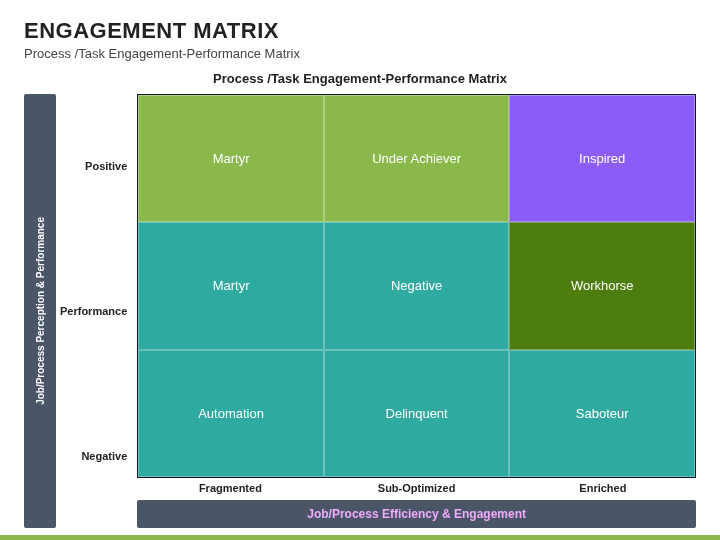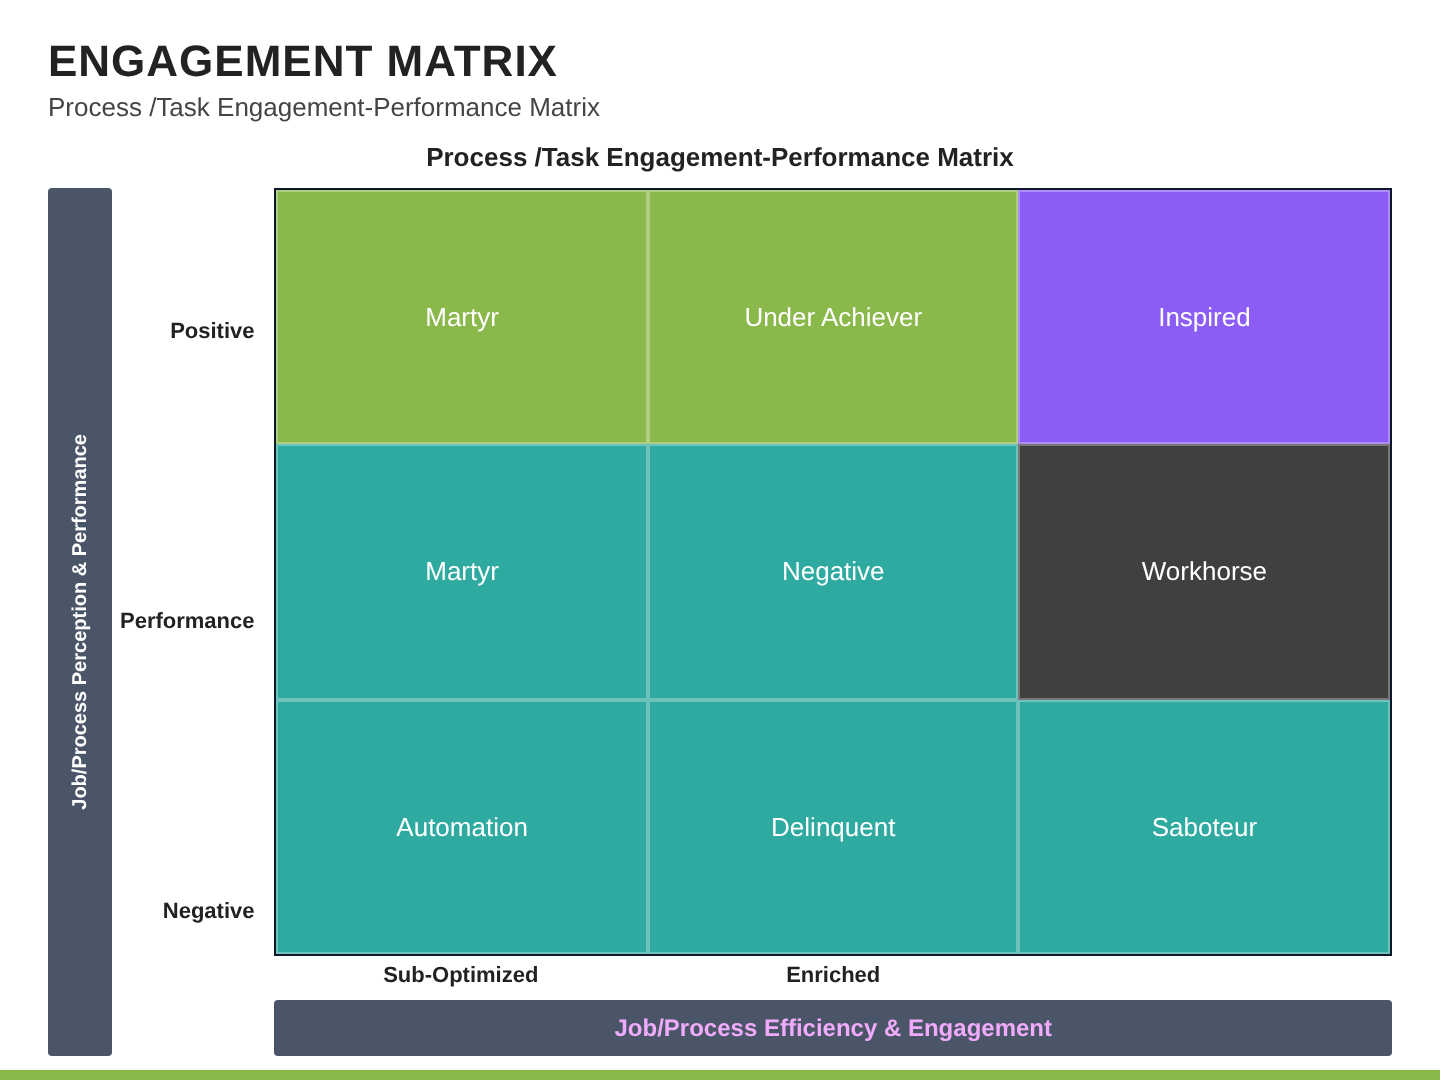--- a/index.html
+++ b/index.html
@@ -123,21 +123,21 @@
       color: #fff;
       border: 1px solid rgba(255,255,255,0.3);
       min-height: 62px;
       text-align: center;
       padding: 6px;
     }
 
     .cell-green-light { background: #8ab84a; }
     .cell-teal { background: #2eaaa0; }
     .cell-orange { background: #8b5cf6; }
-    .cell-green-mid { background: #404040; }
+    .cell-green-mid { background: #4d7c0f; }
 
     .x-labels {
       display: grid;
       grid-template-columns: repeat(3, 1fr);
       margin-top: 4px;
     }
 
     .x-label {
       font-size: 11px;
       font-weight: 700;
@@ -200,20 +200,21 @@
           <div class="cell cell-teal">Martyr</div>
           <div class="cell cell-teal">Negative</div>
           <div class="cell cell-green-mid">Workhorse</div>
 
           <div class="cell cell-teal">Automation</div>
           <div class="cell cell-teal">Delinquent</div>
           <div class="cell cell-teal">Saboteur</div>
         </div>
 
         <div class="x-labels">
+          <div class="x-label">Fragmented</div>
           <div class="x-label">Sub-Optimized</div>
           <div class="x-label">Enriched</div>
         </div>
 
         <div class="bottom-bar">Job/Process Efficiency &amp; Engagement</div>
       </div>
     </div>
   </div>
 
   <div class="green-bottom-bar"></div>

